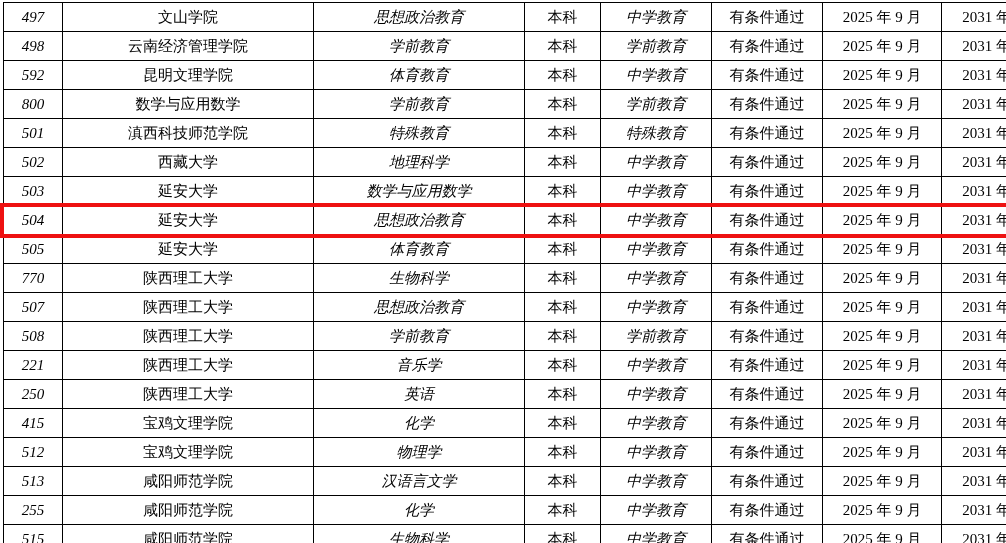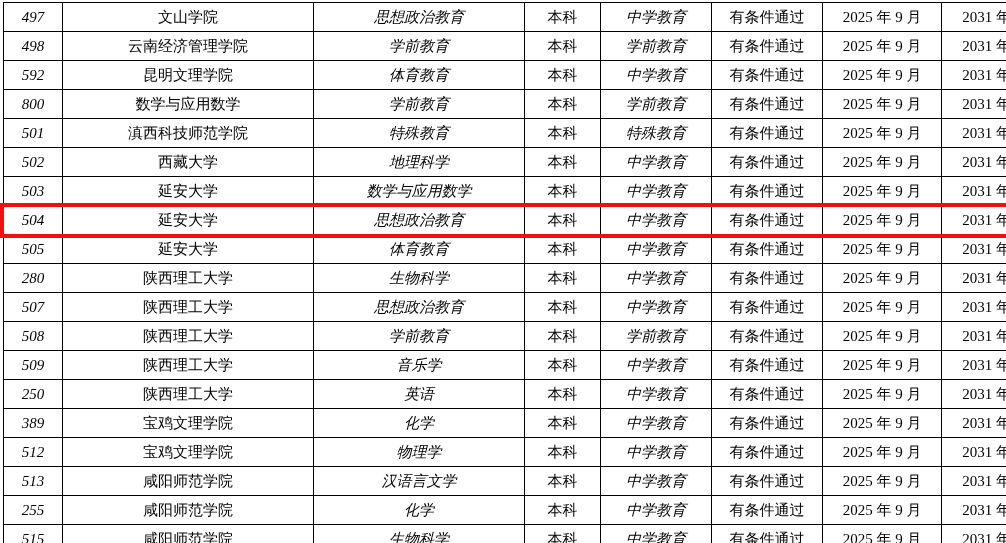--- a/index.html
+++ b/index.html
@@ -149,21 +149,21 @@
           <td class="col-idx">505</td>
           <td class="col-school">延安大学</td>
           <td class="col-major">体育教育</td>
           <td class="col-level">本科</td>
           <td class="col-type">中学教育</td>
           <td class="col-result">有条件通过</td>
           <td class="col-start">2025 年 9 月</td>
           <td class="col-end">2031 年 8 月</td>
         </tr>
         <tr>
-          <td class="col-idx">280</td>
+          <td class="col-idx">770</td>
           <td class="col-school">陕西理工大学</td>
           <td class="col-major">生物科学</td>
           <td class="col-level">本科</td>
           <td class="col-type">中学教育</td>
           <td class="col-result">有条件通过</td>
           <td class="col-start">2025 年 9 月</td>
           <td class="col-end">2031 年 8 月</td>
         </tr>
         <tr>
           <td class="col-idx">507</td>
@@ -179,41 +179,41 @@
           <td class="col-idx">508</td>
           <td class="col-school">陕西理工大学</td>
           <td class="col-major">学前教育</td>
           <td class="col-level">本科</td>
           <td class="col-type">学前教育</td>
           <td class="col-result">有条件通过</td>
           <td class="col-start">2025 年 9 月</td>
           <td class="col-end">2031 年 8 月</td>
         </tr>
         <tr>
-          <td class="col-idx">509</td>
+          <td class="col-idx">221</td>
           <td class="col-school">陕西理工大学</td>
           <td class="col-major">音乐学</td>
           <td class="col-level">本科</td>
           <td class="col-type">中学教育</td>
           <td class="col-result">有条件通过</td>
           <td class="col-start">2025 年 9 月</td>
           <td class="col-end">2031 年 8 月</td>
         </tr>
         <tr>
           <td class="col-idx">250</td>
           <td class="col-school">陕西理工大学</td>
           <td class="col-major">英语</td>
           <td class="col-level">本科</td>
           <td class="col-type">中学教育</td>
           <td class="col-result">有条件通过</td>
           <td class="col-start">2025 年 9 月</td>
           <td class="col-end">2031 年 8 月</td>
         </tr>
         <tr>
-          <td class="col-idx">389</td>
+          <td class="col-idx">415</td>
           <td class="col-school">宝鸡文理学院</td>
           <td class="col-major">化学</td>
           <td class="col-level">本科</td>
           <td class="col-type">中学教育</td>
           <td class="col-result">有条件通过</td>
           <td class="col-start">2025 年 9 月</td>
           <td class="col-end">2031 年 8 月</td>
         </tr>
         <tr>
           <td class="col-idx">512</td>

